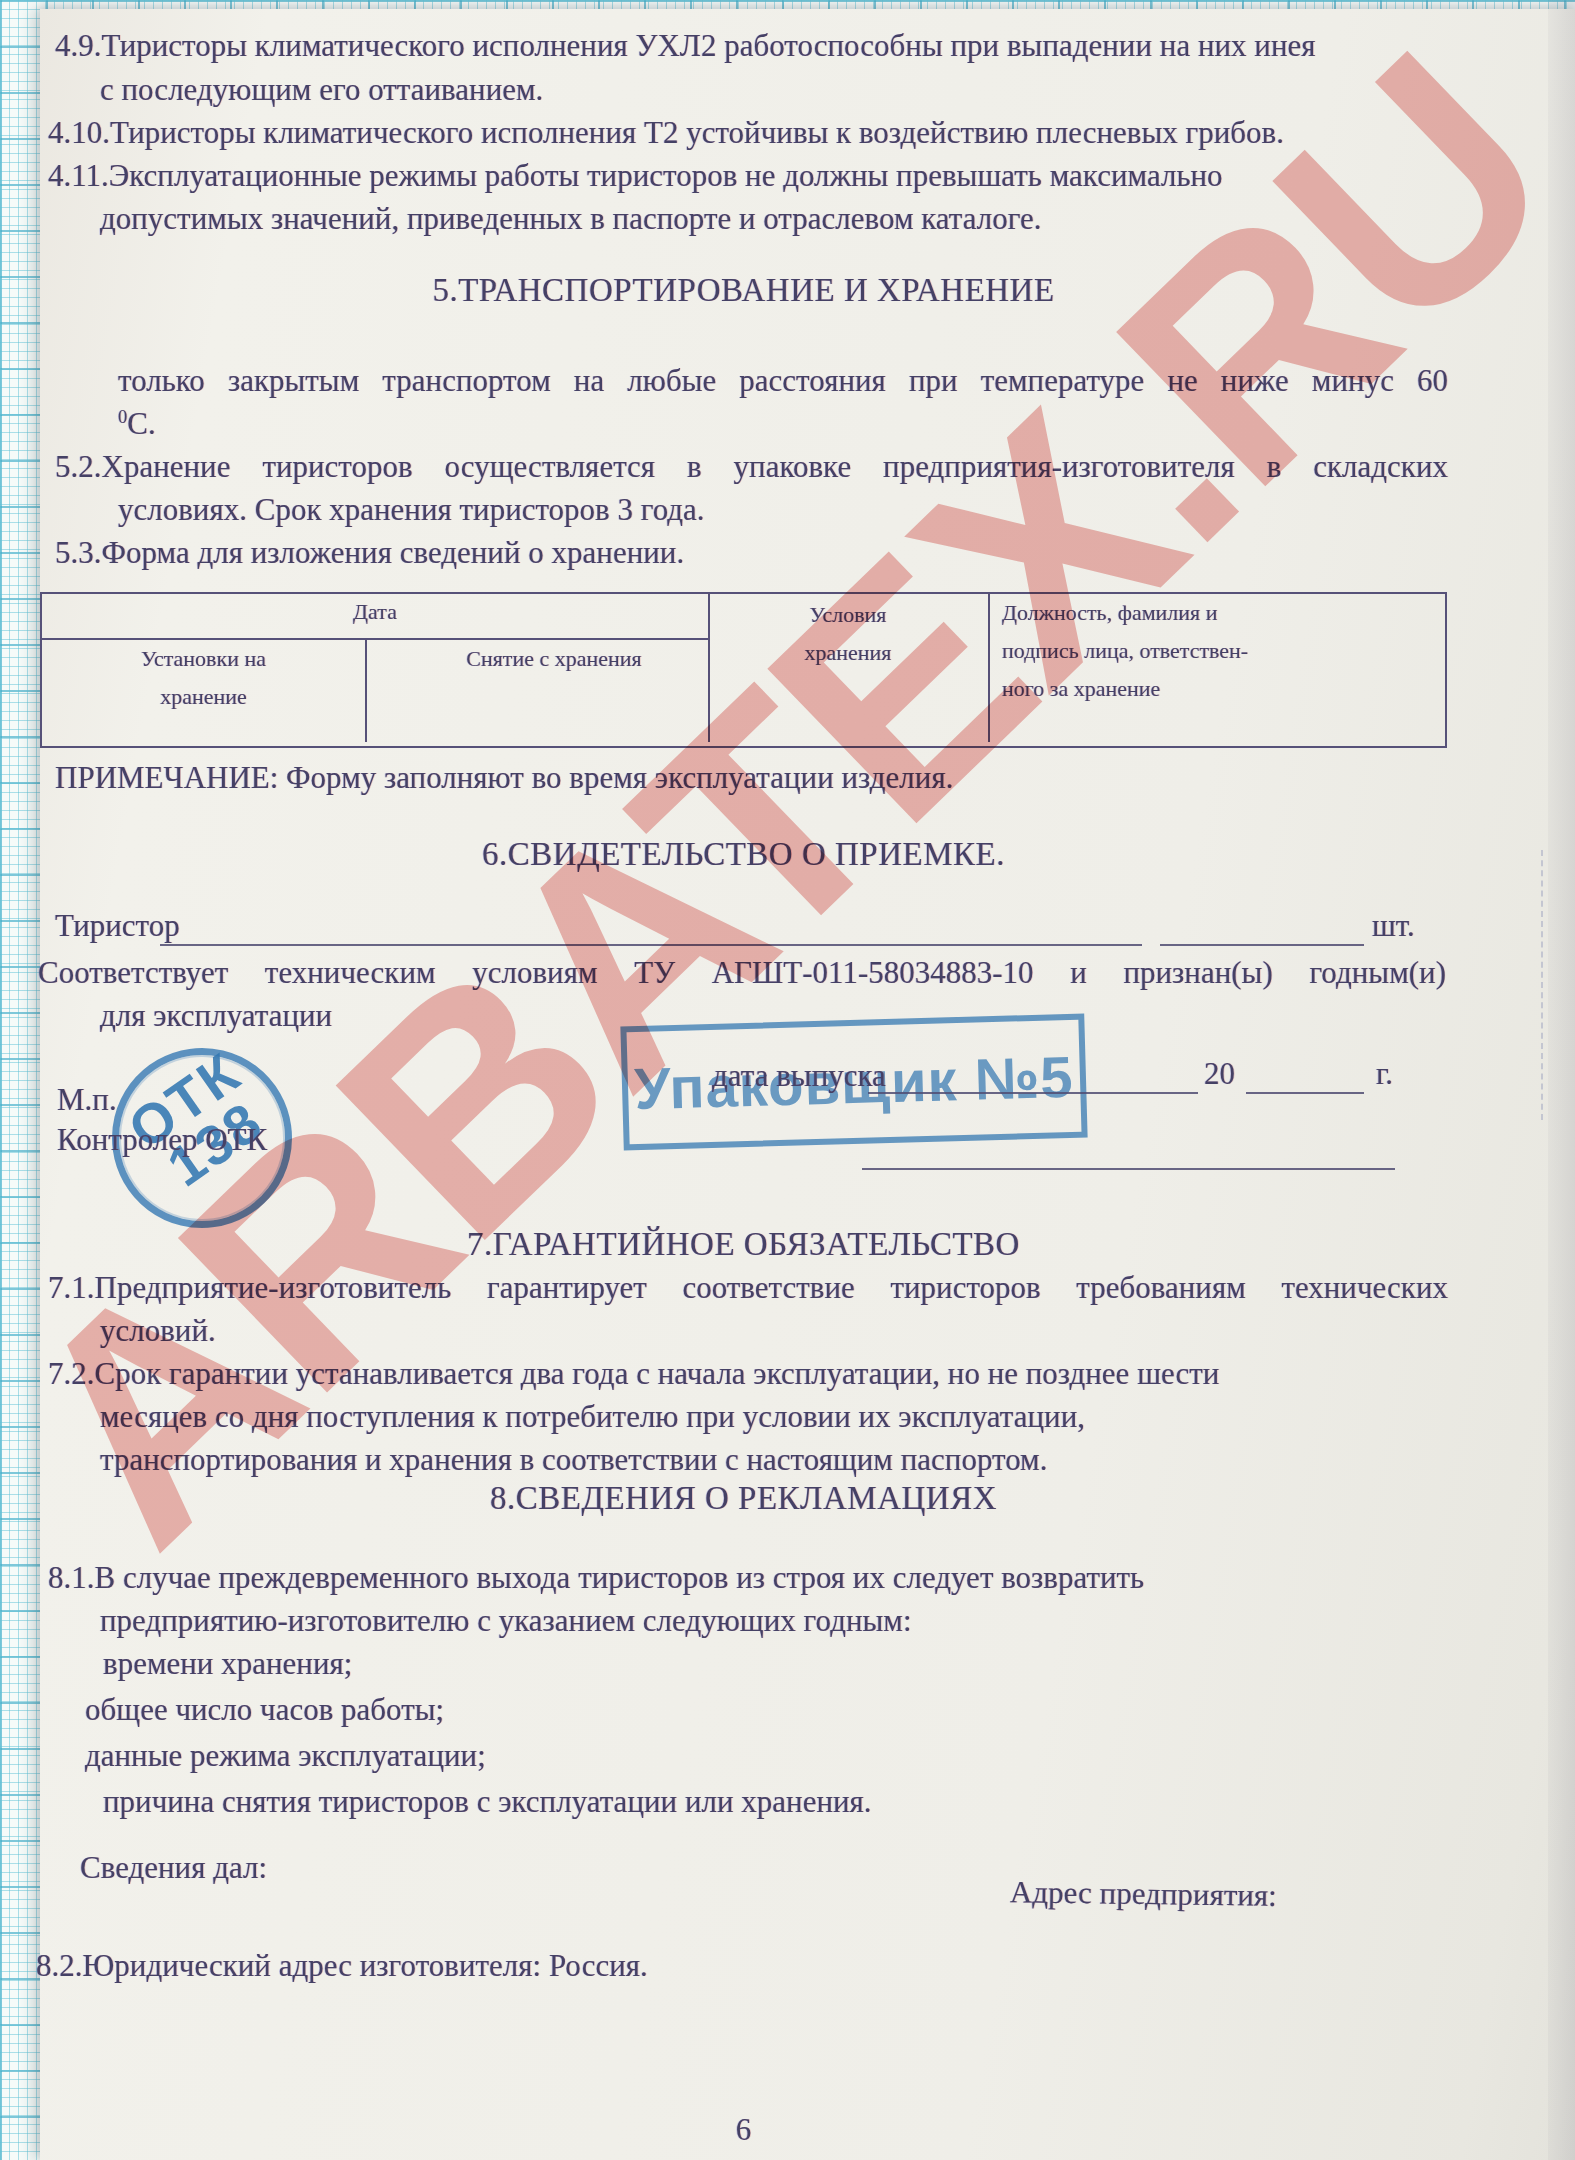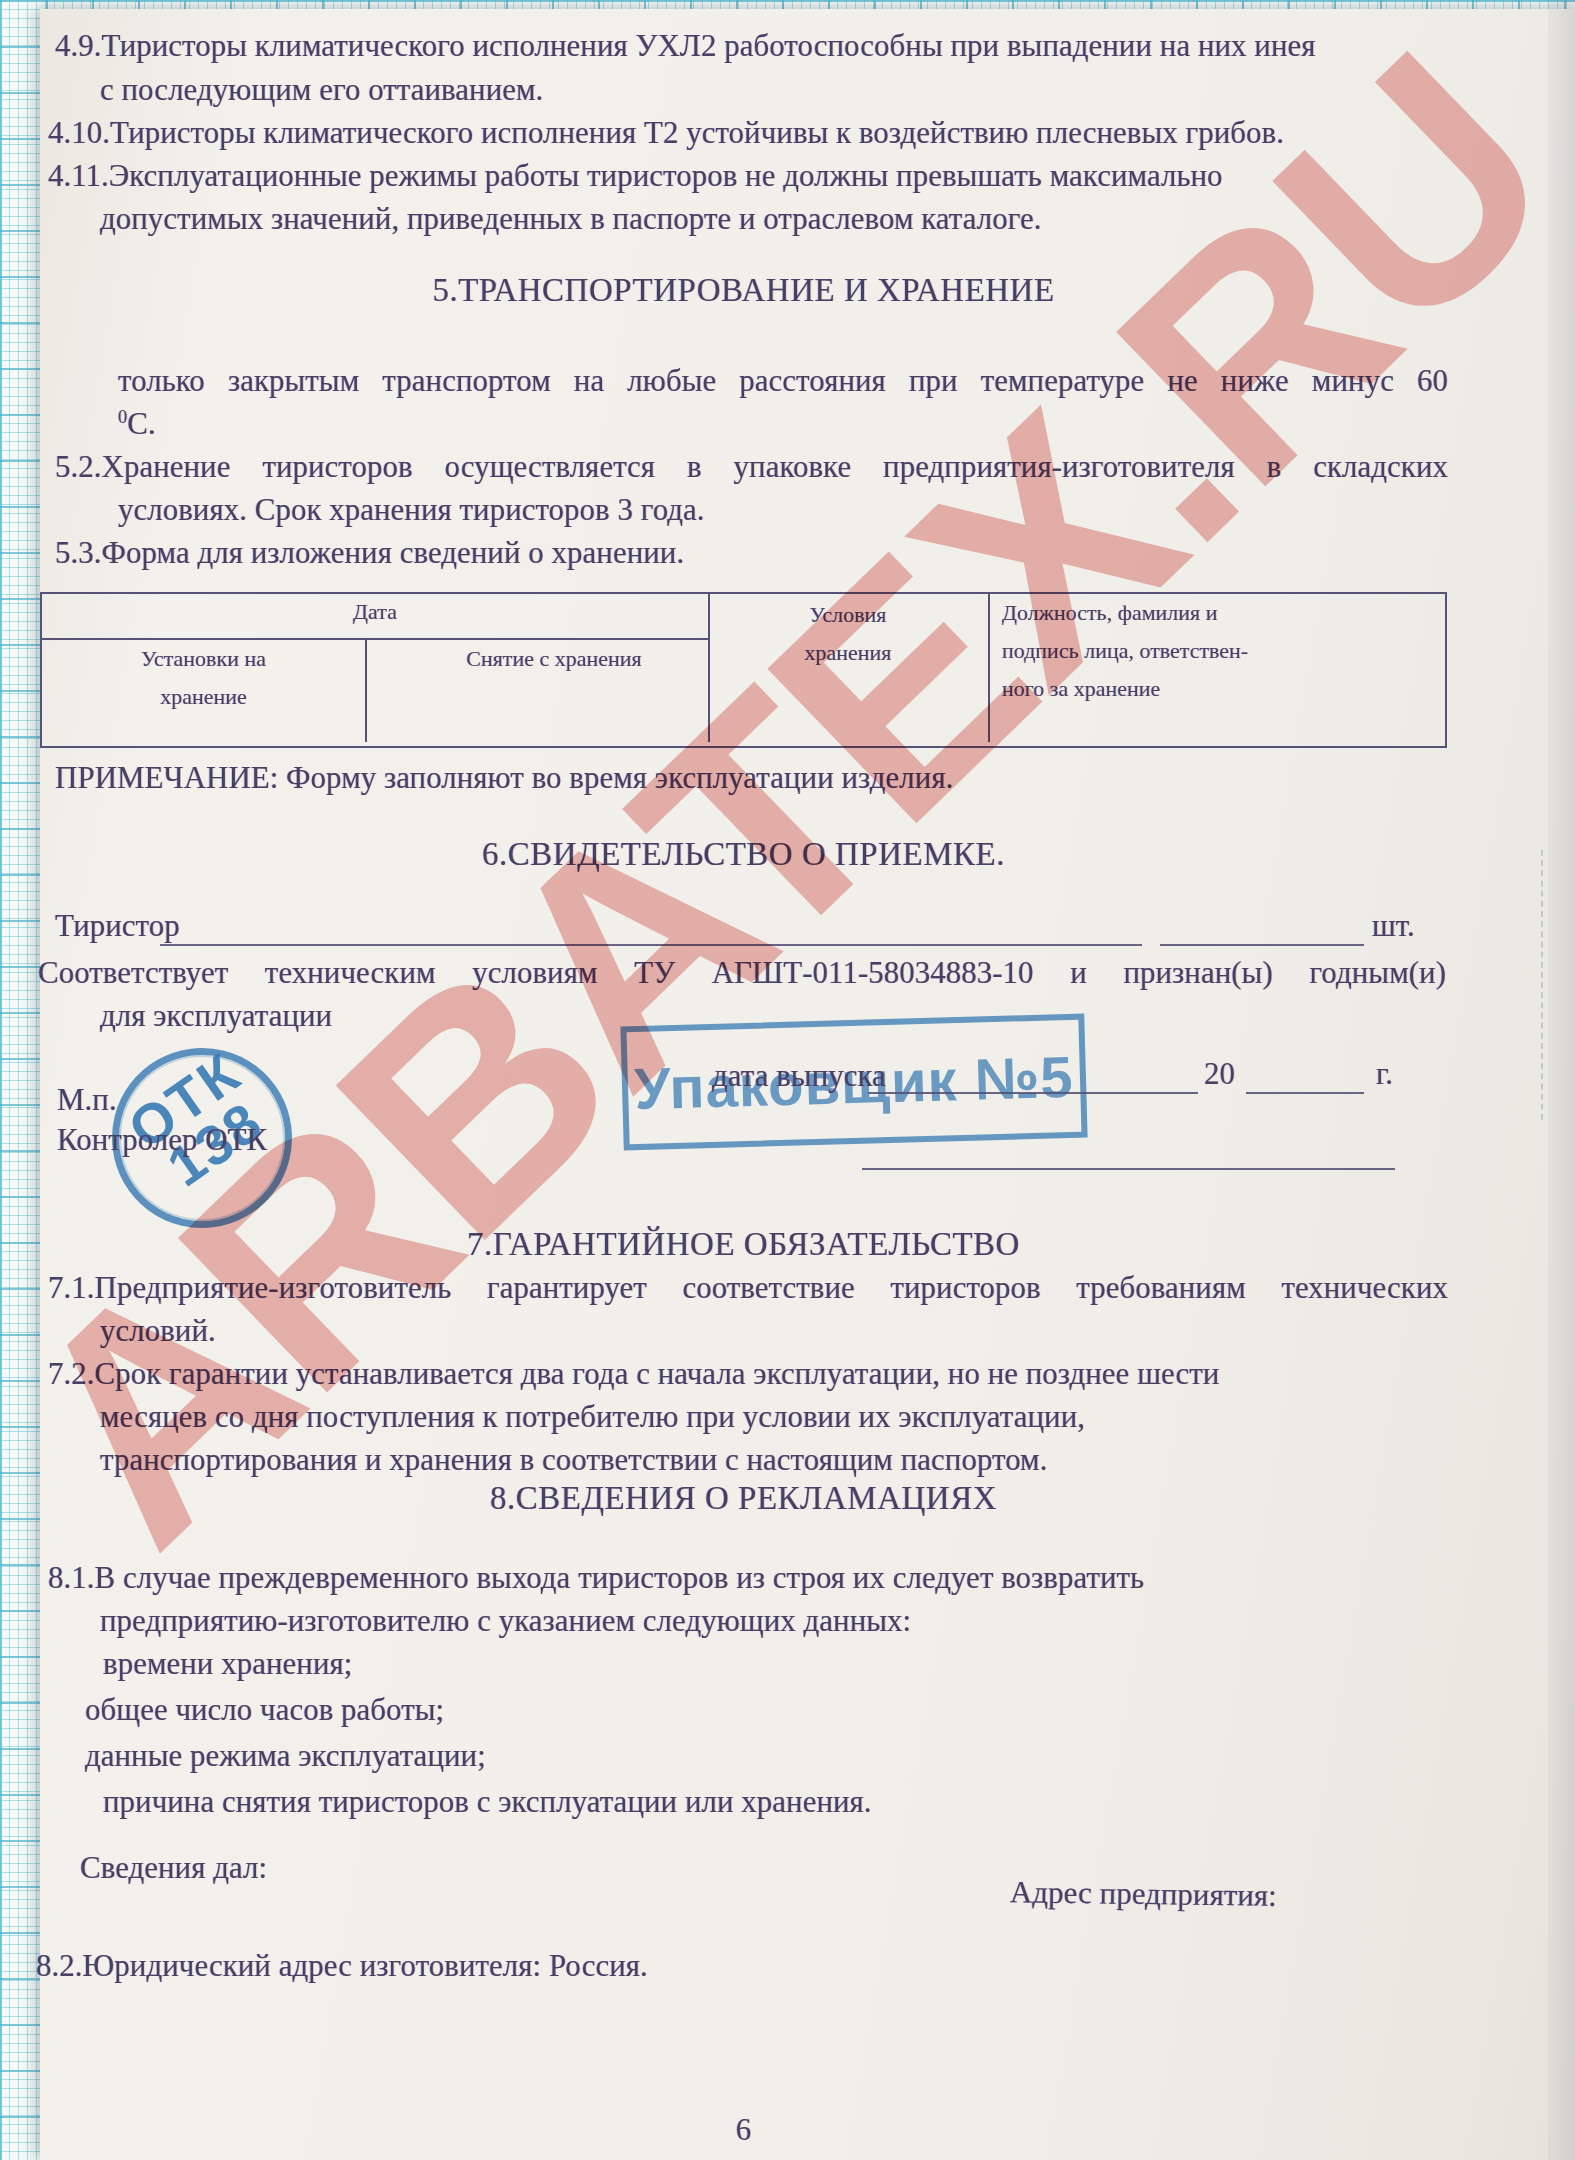--- a/index.html
+++ b/index.html
@@ -123,21 +123,21 @@
 
     <div class="t h c" style="left:40px;top:1226px;width:1407px;">7.ГАРАНТИЙНОЕ ОБЯЗАТЕЛЬСТВО</div>
     <div class="t j" style="left:48px;top:1270px;width:1400px;">7.1.Предприятие-изготовитель гарантирует соответствие тиристоров требованиям технических</div>
     <div class="t" style="left:100px;top:1313px;">условий.</div>
     <div class="t" style="left:48px;top:1356px;">7.2.Срок гарантии устанавливается два года с начала эксплуатации, но не позднее шести</div>
     <div class="t" style="left:100px;top:1399px;">месяцев со дня поступления к потребителю при условии их  эксплуатации,</div>
     <div class="t" style="left:100px;top:1442px;">транспортирования и хранения в соответствии с настоящим паспортом.</div>
 
     <div class="t h c" style="left:40px;top:1480px;width:1407px;">8.СВЕДЕНИЯ О РЕКЛАМАЦИЯХ</div>
     <div class="t" style="left:48px;top:1560px;">8.1.В случае преждевременного выхода тиристоров из строя их следует возвратить</div>
-    <div class="t" style="left:100px;top:1603px;">предприятию-изготовителю с указанием следующих данных:</div>
+    <div class="t" style="left:100px;top:1603px;">предприятию-изготовителю с указанием следующих годным:</div>
     <div class="t" style="left:103px;top:1646px;">времени хранения;</div>
     <div class="t" style="left:85px;top:1692px;">общее число часов работы;</div>
     <div class="t" style="left:85px;top:1738px;">данные режима эксплуатации;</div>
     <div class="t" style="left:103px;top:1784px;">причина снятия тиристоров с эксплуатации или хранения.</div>
 
     <div class="t" style="left:80px;top:1850px;">Сведения дал:</div>
     <div class="t" style="left:1010px;top:1876px;transform:rotate(0.8deg);">Адрес предприятия:</div>
     <div class="t" style="left:36px;top:1948px;text-align:right;">8.2.Юридический адрес изготовителя:  Россия.</div>
 
     <div class="t c" style="left:40px;top:2112px;width:1407px;">6</div>

